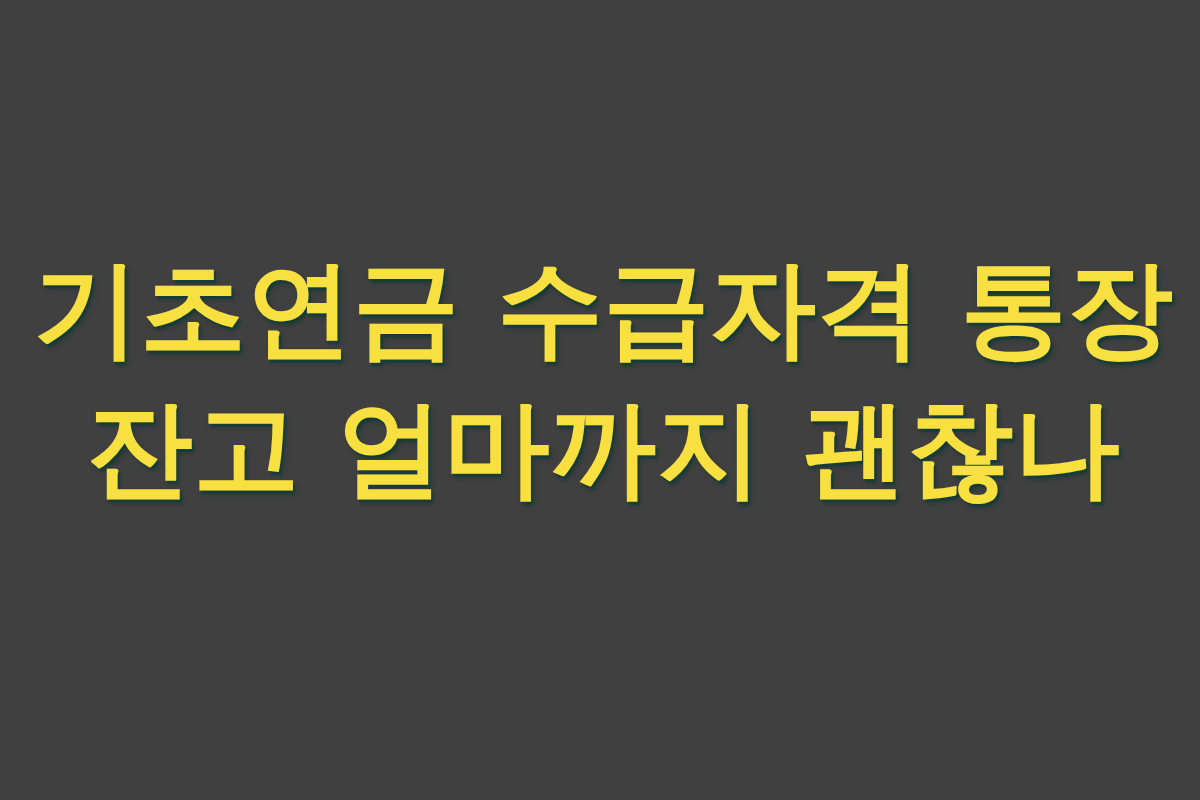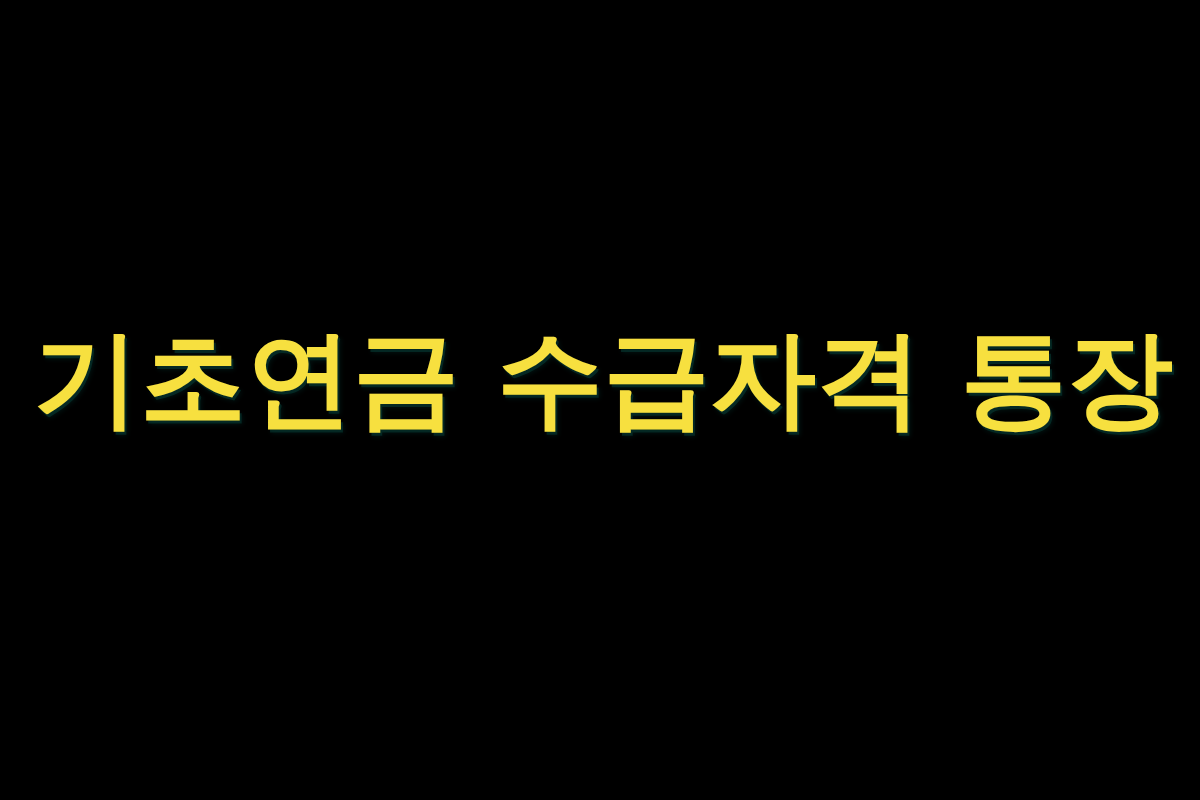--- a/index.html
+++ b/index.html
@@ -13,21 +13,21 @@
     height: 800px;
     overflow: hidden;
     font-family: "Liberation Sans", "DejaVu Sans", sans-serif;
   }
 
   
   #thumbnail-canvas {
     position: relative;
     width: 1200px;
     height: 800px;
-    background: #000000;
+    background: #404040;
     display: flex;
     flex-direction: column;
     align-items: center;
     justify-content: center;
     box-sizing: border-box;
     padding-left: 7px;
   }
 
   
   #headline-block {
@@ -65,16 +65,17 @@
 </style>
 </head>
 <body>
 
 <div id="thumbnail-canvas">
 
   <div id="headline-block">
 
     <span id="headline-line-1" class="headline-line">기초연금 수급자격 통장</span>
 
+    <span id="headline-line-2" class="headline-line">잔고 얼마까지 괜찮나</span>
 
   </div>
 
 </div>
 
 </body></html>

